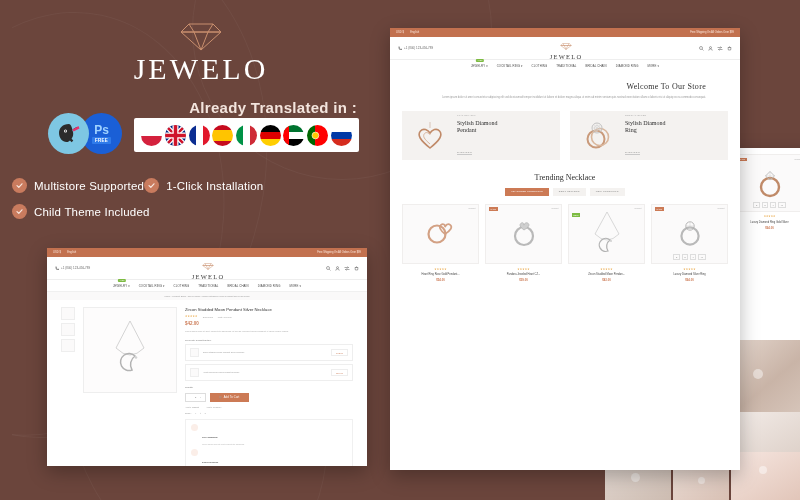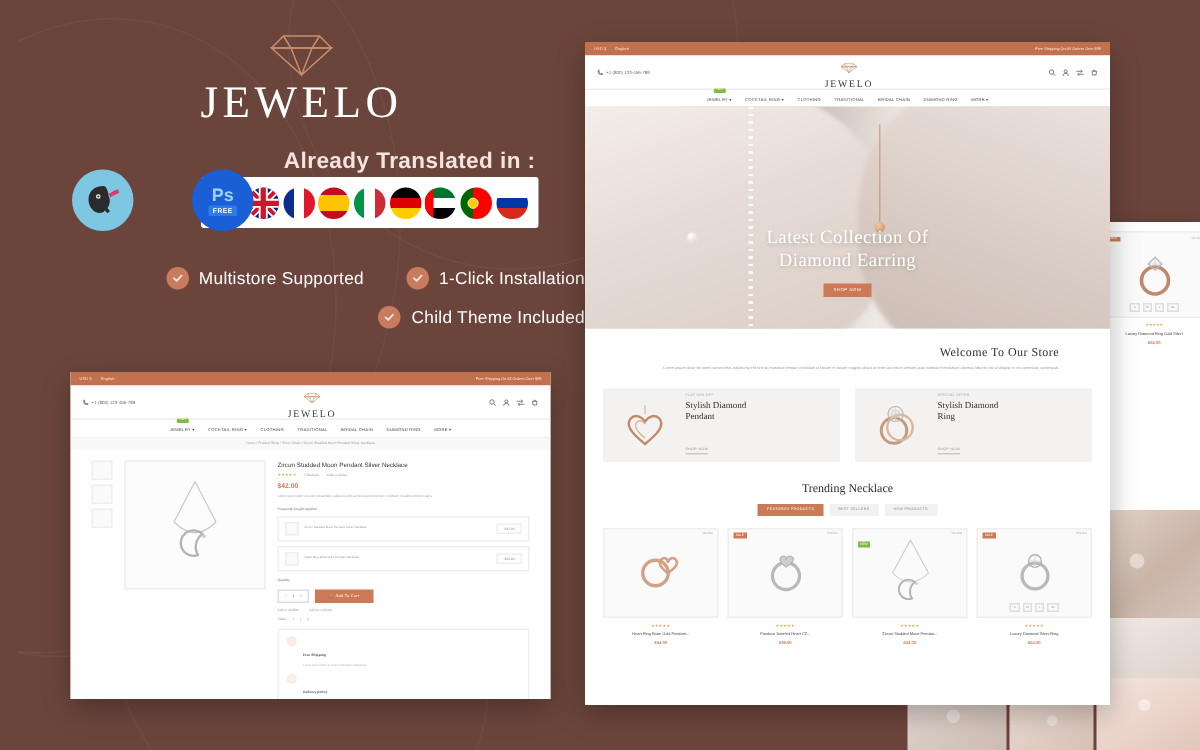--- a/index.html
+++ b/index.html
@@ -34,36 +34,36 @@
     color:#f3e4dd; font-size:15px; font-weight:700; letter-spacing:.3px;
   }
 
   .flagbar {
     position:absolute; left:122px; top:118px; width:225px; height:34px;
     background:#ffffff; border-radius:2px;
     display:flex; align-items:center; justify-content:space-around; padding:0 6px;
   }
   .flag { width:21px; height:21px; border-radius:50%; overflow:hidden; position:relative; flex:0 0 auto; }
 
-  .badges { position:absolute; left:36px; top:113px; display:flex; align-items:center;gap:47px; }
+  .badges { position:absolute; left:36px; top:113px; display:flex; align-items:center; }
   .badge-circ {
     width:41px; height:41px; border-radius:50%;
     display:flex; align-items:center; justify-content:center;
     position:relative;
   }
   .b-presta { background:#7ec7e3; z-index:2; }
   .b-ps { background:#1a5fd6; margin-left:-8px; z-index:1; flex-direction:column; }
   .ps-txt { color:#9fd2ff; font-family:"Liberation Sans",sans-serif; font-weight:700; font-size:12px; line-height:1; }
   .ps-free {
     color:#ffffff; background:#2f7bea; font-size:4.5px; font-weight:700;
     padding:1px 3px; border-radius:1px; margin-top:1px; letter-spacing:.3px;
   }
 
   .features { position:absolute; left:0; right:0; top:178px; }
-  .feat-row { display:flex; justify-content:flex-end; align-items:center; gap:28px; margin-bottom:11px; }
+  .feat-row { display:flex; justify-content:flex-start; align-items:center; margin-bottom:11px; }
   .feat { display:flex; align-items:center; gap:7px; }
   .tick {
     width:15px; height:15px; border-radius:50%; background:#c97b5e;
     display:flex; align-items:center; justify-content:center; flex:0 0 auto;
   }
   .tick svg { display:block; }
   .feat-txt { color:#ffffff; font-size:11.5px; font-weight:400; letter-spacing:.2px; white-space:nowrap; }
 
   
   .mock { position:absolute; background:#fff; overflow:hidden; box-shadow:0 6px 18px rgba(0,0,0,.28); }
@@ -403,33 +403,20 @@
         <span>Jewelry</span> ▾
       </span>
       <span class="nav-item"><span>Cocktail Ring</span> ▾</span>
       <span class="nav-item">Clothing</span>
       <span class="nav-item">Traditional</span>
       <span class="nav-item">Bridal Chain</span>
       <span class="nav-item">Diamond Ring</span>
       <span class="nav-item"><span>More</span> ▾</span>
     </div>
 
-    <div class="hero">
-      <div class="hero-dots"></div>
-      <div class="hero-chain"></div>
-      <div class="hero-pend"></div>
-      <div class="hero-ring"></div>
-      <div class="hero-txt">
-        <h2>
-          <span>Latest Collection Of</span><br>
-          <span>Diamond Earring</span>
-        </h2>
-        <span class="hero-btn">Shop Now</span>
-      </div>
-    </div>
 
     <div class="welcome">
       <h3>Welcome To Our Store</h3>
       <p>Lorem ipsum dolor sit amet consectetur adipiscing elit sed do eiusmod tempor incididunt ut labore et dolore magna aliqua ut enim ad minim veniam quis nostrud exercitation ullamco laboris nisi ut aliquip ex ea commodo consequat.</p>
     </div>
 
     <div class="pcards">
       <div class="pcard">
         <div class="pcard-img">
           <svg width="32" height="30" viewBox="0 0 32 30">

